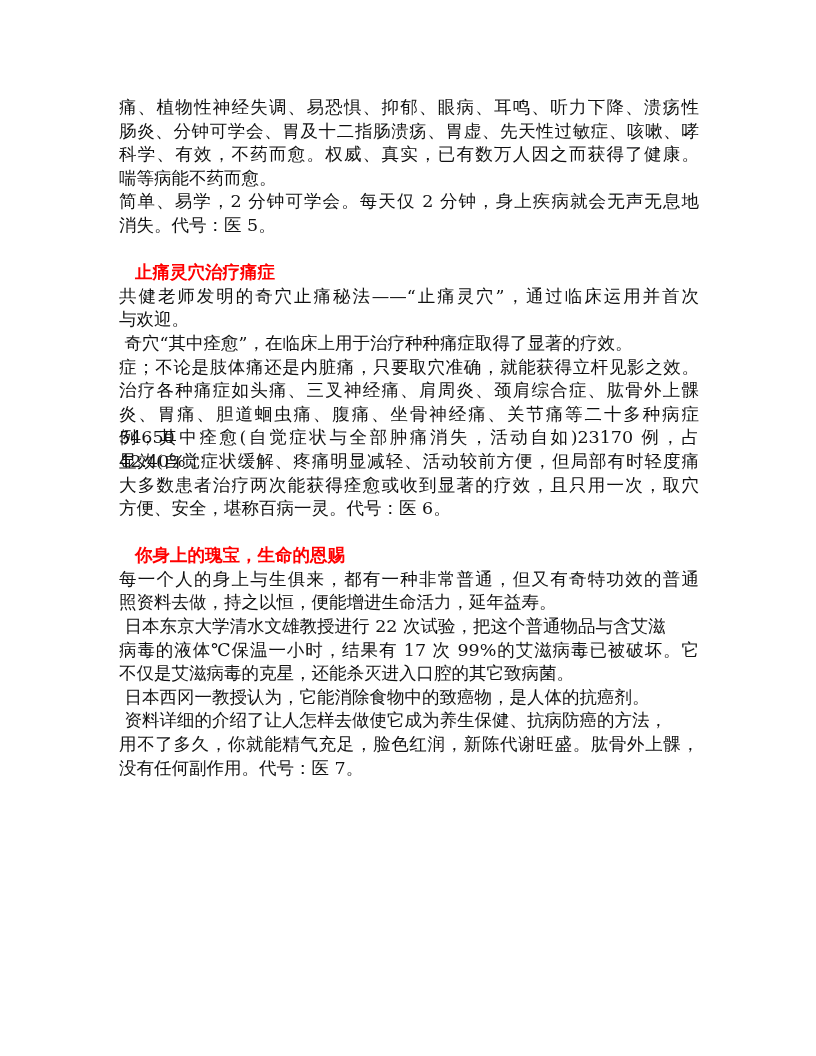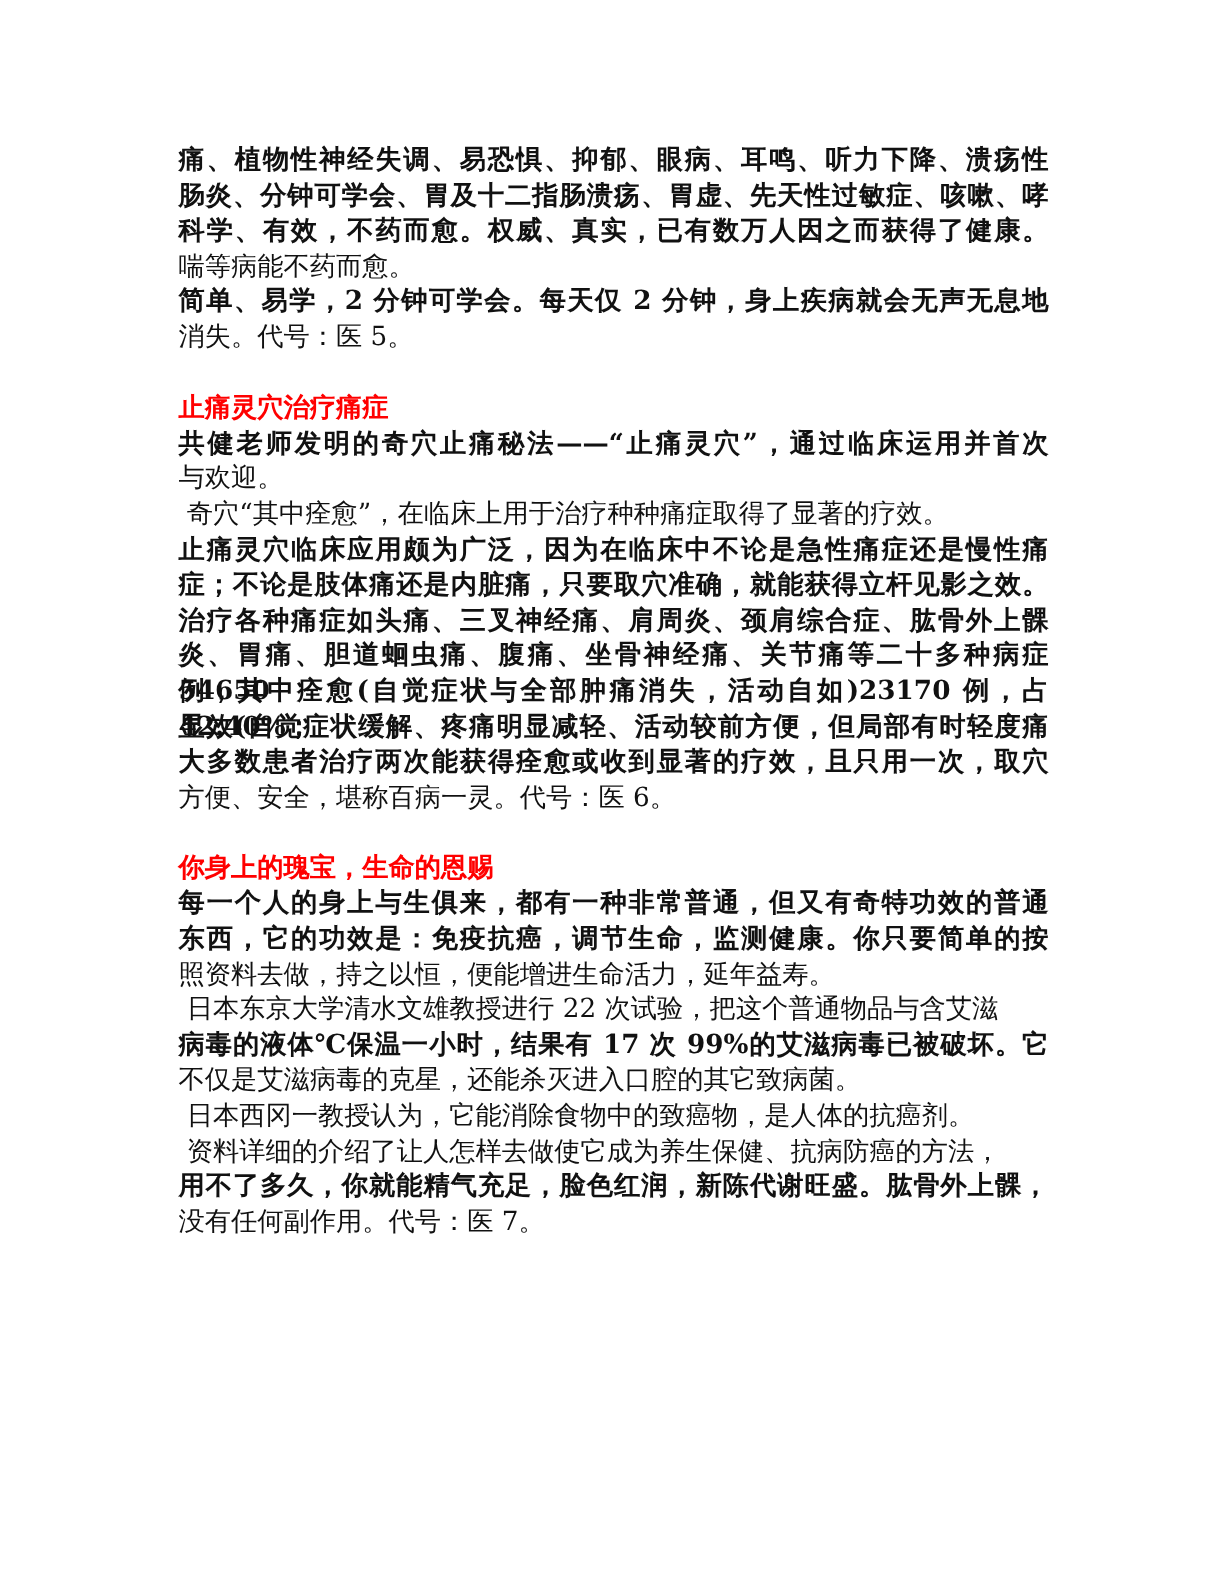--- a/index.html
+++ b/index.html
@@ -3,23 +3,23 @@
 <meta charset="utf-8">
 <style>
   html, body { margin: 0; padding: 0; background: #ffffff; }
   body { width: 816px; height: 1056px; position: relative; overflow: hidden; }
   .page {
     position: absolute; left: 119px; top: 96px; width: 580px;
     font-family: "DejaVu Serif", "Liberation Serif", serif;
     font-size: 17.5px; line-height: 23.6px; color: #111111;
   }
   .line { white-space: nowrap; height: 23.6px; }
-  .heading { color: #ff0000; font-weight: bold; }
+  .heading { color: #ff0000; font-weight: bold; margin-left: 16px; }
   .gap { height: 23.6px; }
-  .justify { text-align: justify; text-align-last: justify; white-space: normal; font-weight: bold; }
+  .justify { text-align: justify; text-align-last: justify; white-space: normal; }
 </style>
 </head>
 <body>
 
 <div class="page">
 
   <div>
     <div class="line justify">痛、植物性神经失调、易恐惧、抑郁、眼病、耳鸣、听力下降、溃疡性</div>
     <div class="line justify">肠炎、分钟可学会、胃及十二指肠溃疡、胃虚、先天性过敏症、咳嗽、哮</div>
     <div class="line justify">科学、有效，不药而愈。权威、真实，已有数万人因之而获得了健康。</div>
@@ -28,36 +28,34 @@
     <div class="line">消失。代号：医 5。</div>
   </div>
 
   <div class="gap"></div>
 
   <div>
     <div class="line heading">止痛灵穴治疗痛症</div>
     <div class="line justify">共健老师发明的奇穴止痛秘法——“止痛灵穴”，通过临床运用并首次</div>
     <div class="line">与欢迎。</div>
     <div class="line" style="white-space:pre"> 奇穴“其中痊愈”，在临床上用于治疗种种痛症取得了显著的疗效。</div>
-    <div class="line justify">止痛灵穴临床应用颇为广泛，因为在临床中不论是急性痛症还是慢性痛</div>
     <div class="line justify">症；不论是肢体痛还是内脏痛，只要取穴准确，就能获得立杆见影之效。</div>
     <div class="line justify">治疗各种痛症如头痛、三叉神经痛、肩周炎、颈肩综合症、肱骨外上髁</div>
     <div class="line justify">炎、胃痛、胆道蛔虫痛、腹痛、坐骨神经痛、关节痛等二十多种病症 54650</div>
     <div class="line justify">例，其中痊愈(自觉症状与全部肿痛消失，活动自如)23170 例，占 42.40%；</div>
     <div class="line justify">显效(自觉症状缓解、疼痛明显减轻、活动较前方便，但局部有时轻度痛</div>
     <div class="line justify">大多数患者治疗两次能获得痊愈或收到显著的疗效，且只用一次，取穴</div>
     <div class="line">方便、安全，堪称百病一灵。代号：医 6。</div>
   </div>
 
   <div class="gap"></div>
 
   <div>
     <div class="line heading">你身上的瑰宝，生命的恩赐</div>
     <div class="line justify">每一个人的身上与生俱来，都有一种非常普通，但又有奇特功效的普通</div>
-    <div class="line justify">东西，它的功效是：免疫抗癌，调节生命，监测健康。你只要简单的按</div>
     <div class="line">照资料去做，持之以恒，便能增进生命活力，延年益寿。</div>
     <div class="line" style="white-space:pre"> 日本东京大学清水文雄教授进行 22 次试验，把这个普通物品与含艾滋</div>
     <div class="line justify">病毒的液体℃保温一小时，结果有 17 次 99%的艾滋病毒已被破坏。它</div>
     <div class="line">不仅是艾滋病毒的克星，还能杀灭进入口腔的其它致病菌。</div>
     <div class="line" style="white-space:pre"> 日本西冈一教授认为，它能消除食物中的致癌物，是人体的抗癌剂。</div>
     <div class="line" style="white-space:pre"> 资料详细的介绍了让人怎样去做使它成为养生保健、抗病防癌的方法，</div>
     <div class="line justify">用不了多久，你就能精气充足，脸色红润，新陈代谢旺盛。肱骨外上髁，</div>
     <div class="line">没有任何副作用。代号：医 7。</div>
   </div>
 </div>

